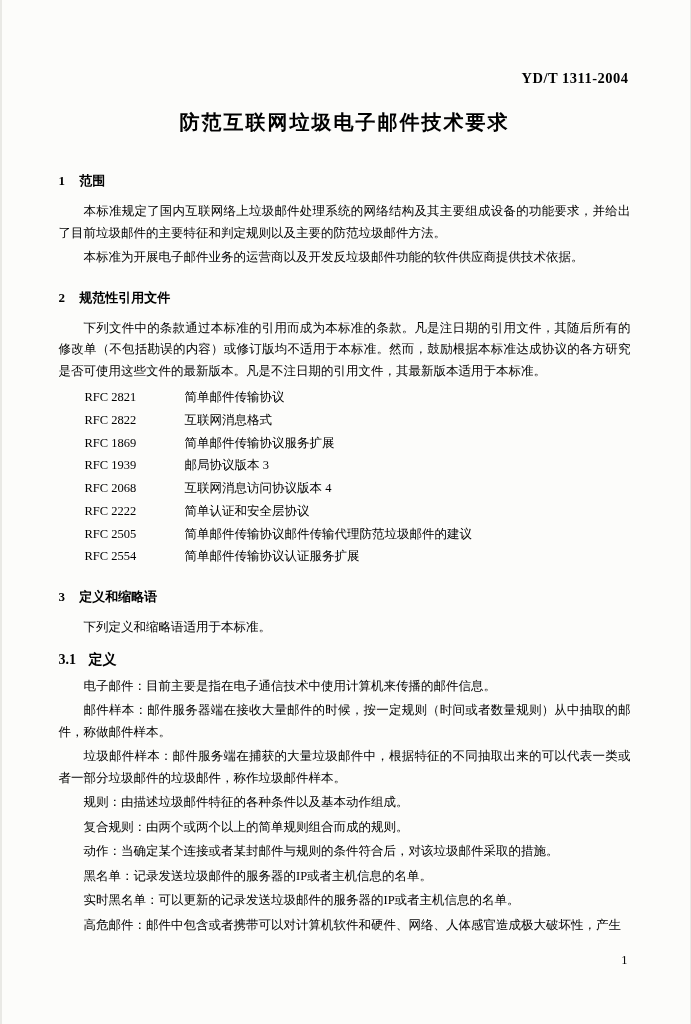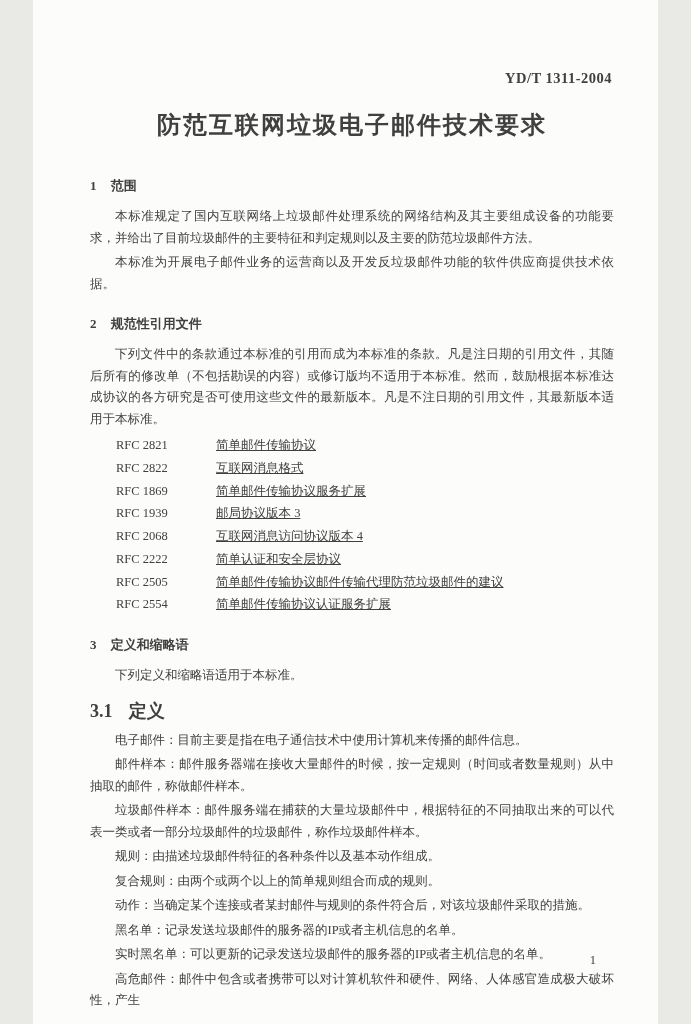--- a/index.html
+++ b/index.html
@@ -4,50 +4,50 @@
 <style>
   * { box-sizing: border-box; }
   html, body {
     margin: 0;
     padding: 0;
     background: #e9e9e5;
     font-family: "Liberation Serif", "DejaVu Serif", serif;
   }
   .page {
     position: relative;
-    width: 625px;
+    width: 688px;
     height: 1024px;
     margin: 0 auto;
     background: #fcfcfa;
-    color: #404040;
-    padding: 70px 44px 0 57px;
+    color: #000000;
+    padding: 70px 59px 0 57px;
     overflow: hidden;
   }
   .doc-number {
     text-align: right;
     font-weight: bold;
     font-size: 14.5px;
     letter-spacing: 0.5px;
     padding-right: 2px;
   }
   .doc-title {
     text-align: center;
-    font-size: 24px;
+    font-size: 20px;
     font-weight: bold;
     letter-spacing: 2px;
     margin: 22px 0 36px 0;
   }
   .section-heading {
     font-size: 13px;
     font-weight: bold;
     margin: 20px 0 11px 0;
   }
   .section-heading .sec-num { margin-right: 1.1em; }
   .subsection-heading {
-    font-size: 18px;
+    font-size: 14px;
     font-weight: bold;
     margin: 12px 0 7px 0;
   }
   .subsection-heading .sec-num { margin-right: 0.9em; }
   p.body-para {
     font-size: 12.5px;
     line-height: 1.72;
     margin: 3px 0;
     text-indent: 2em;
     text-align: justify;
@@ -58,21 +58,20 @@
   }
   .rfc-row {
     display: flex;
     line-height: 1.82;
   }
   .rfc-code {
     flex: 0 0 100px;
   }
   .rfc-title {
     flex: 1;
-    text-decoration: underline;
   }
   .page-number {
     position: absolute;
     right: 62px;
     bottom: 56px;
     font-size: 12.5px;
   }
 </style>
 </head>
 <body>

